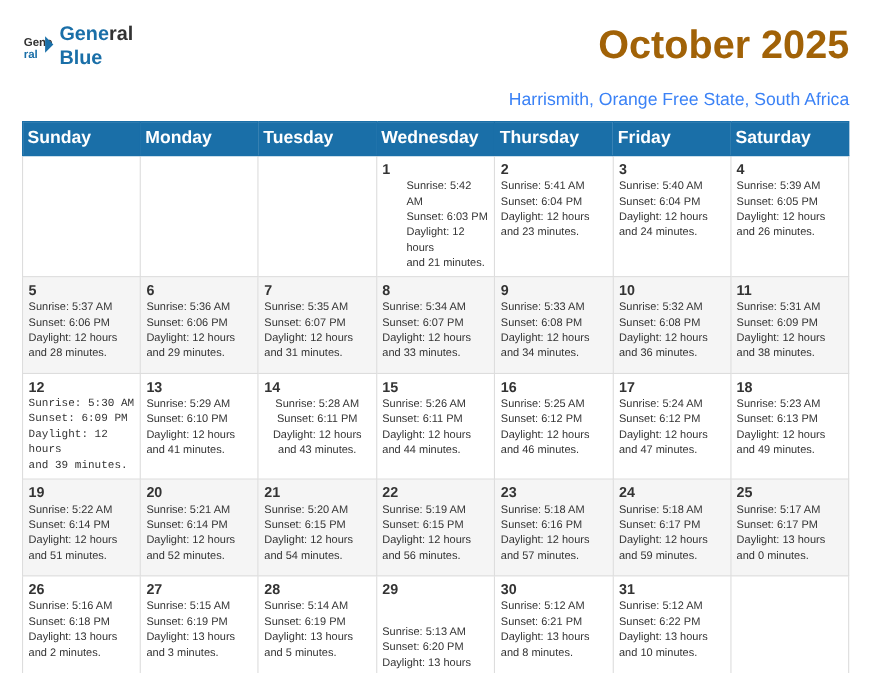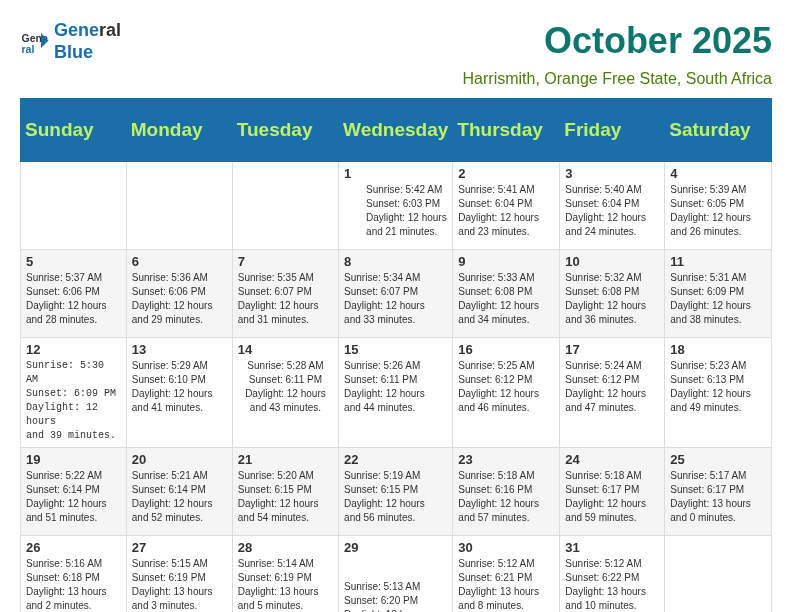--- a/index.html
+++ b/index.html
@@ -33,39 +33,39 @@
       width: 30px;
       height: 30px;
       margin-right: 4px;
     }
     .title-section {
       text-align: right;
     }
     .month-title {
       font-size: 36px;
       font-weight: bold;
-      color: #0f766e;
+      color: #a16207;
     }
     .subtitle {
       font-size: 16px;
-      color: #4d7c0f;
-      margin-top: 8px;
+      color: #3b82f6;
+      margin-top: 20px;
       text-align: right;
     }
     .calendar {
       width: 100%;
       border-collapse: collapse;
       border: 1px solid #ccc;
     }
     .calendar th {
       background-color: #1a6fa8;
-      color: #bef264;
-      font-size: 19px;
+      color: #ffffff;
+      font-size: 16px;
       font-weight: bold;
-      padding: 20px 4px;
+      padding: 6px 4px;
       text-align: left;
       border: 1px solid #1a6fa8;
     }
     .calendar td {
       vertical-align: top;
       padding: 4px 5px;
       border: 1px solid #ddd;
       height: 88px;
       width: 108px;
       font-size: 10px;

